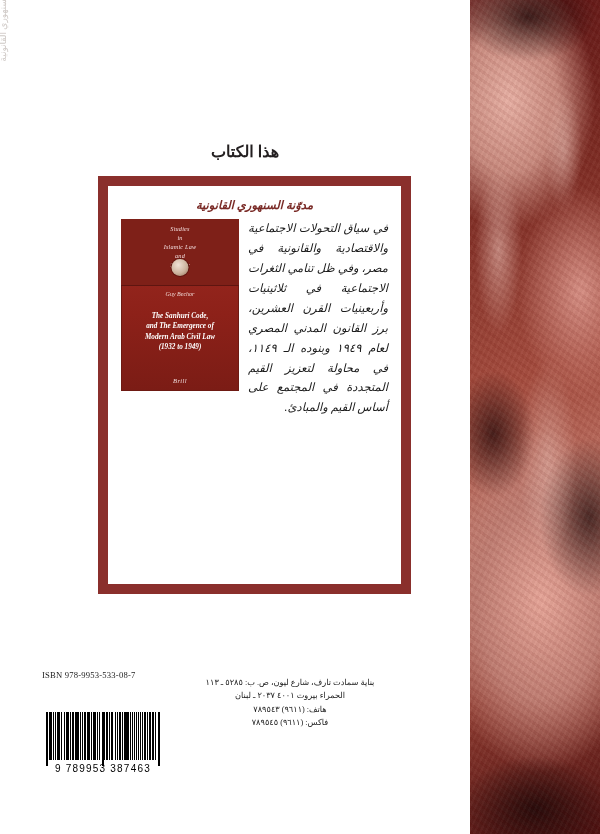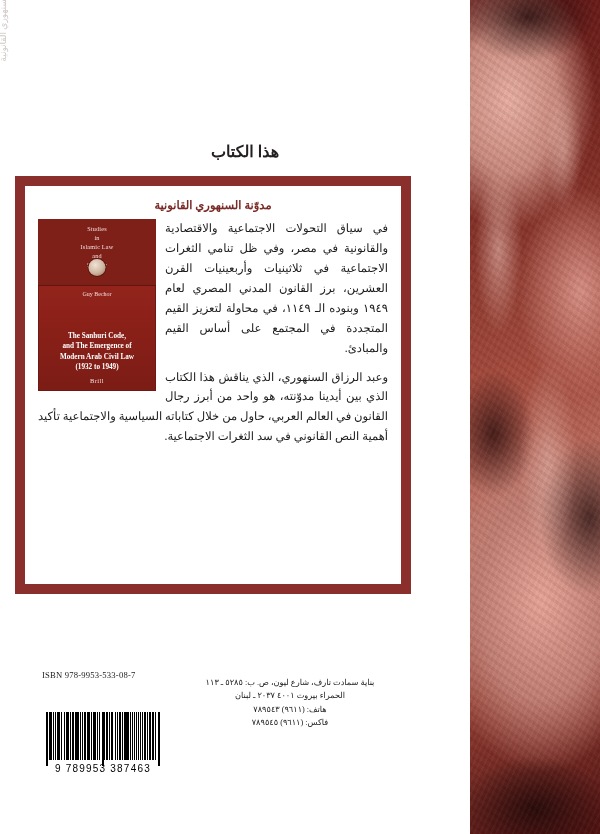--- a/index.html
+++ b/index.html
@@ -101,23 +101,24 @@
     font-weight: bold;
     color: #231f20;
     letter-spacing: 0;
   }
 
   
   .panel {
     position: absolute;
     top: 176px;
     right: 59px;
-    width: 396px;
+    width: 313px;
     height: 418px;
     background: #8a2f2c;
+    font-style: italic;
   }
   .panel-inner {
     position: absolute;
     top: 10px;
     right: 10px;
     left: 10px;
     bottom: 10px;
     background: #ffffff;
     padding: 12px 13px 10px 13px;
     box-sizing: border-box;
@@ -185,21 +186,20 @@
     position: absolute;
     top: 92px;
     left: 6px;
     right: 6px;
     text-align: center;
     font-size: 7.2px;
     line-height: 1.45;
     color: #ffffff;
     font-weight: bold;
     direction: ltr;
-    margin-top: 20px;
   }
   .thumb-pub {
     position: absolute;
     bottom: 7px;
     left: 0; right: 0;
     text-align: center;
     font-size: 6.5px;
     color: #f1dede;
     letter-spacing: .4px;
     direction: ltr;
@@ -312,21 +312,20 @@
         <div class="thumb-emblem"></div>
         <div class="thumb-author">Guy Bechor</div>
         <div class="thumb-title" style="white-space:pre-line">The Sanhuri Code,
 and The Emergence of
 Modern Arab Civil Law
 (1932 to 1949)</div>
         <div class="thumb-pub">Brill</div>
       </div>
 
       <p class="panel-para first">في سياق التحولات الاجتماعية والاقتصادية والقانونية في مصر، وفي ظل تنامي الثغرات الاجتماعية في ثلاثينيات وأربعينيات القرن العشرين، برز القانون المدني المصري لعام ١٩٤٩ وبنوده الـ ١١٤٩، في محاولة لتعزيز القيم المتجددة في المجتمع على أساس القيم والمبادئ.</p>
-      <p class="panel-para">وعبد الرزاق السنهوري، الذي يناقش هذا الكتاب الذي بين أيدينا مدوّنته، هو واحد من أبرز رجال القانون في العالم العربي، حاول من خلال كتاباته السياسية والاجتماعية تأكيد أهمية النص القانوني في سد الثغرات الاجتماعية.</p>
     </div>
   </div>
 
   <div class="publisher">
     <div class="pub-line">بناية سمادت تارف، شارع ليون، ص. ب: ٥٢٨٥ ـ ١١٣</div>
     <div class="pub-line">الحمراء بيروت ٤٠٠١ ٢٠٣٧ ـ لبنان</div>
     <div class="pub-line">هاتف: (٩٦١١) ٧٨٩٥٤٣</div>
     <div class="pub-line">فاكس: (٩٦١١) ٧٨٩٥٤٥</div>
   </div>
 

